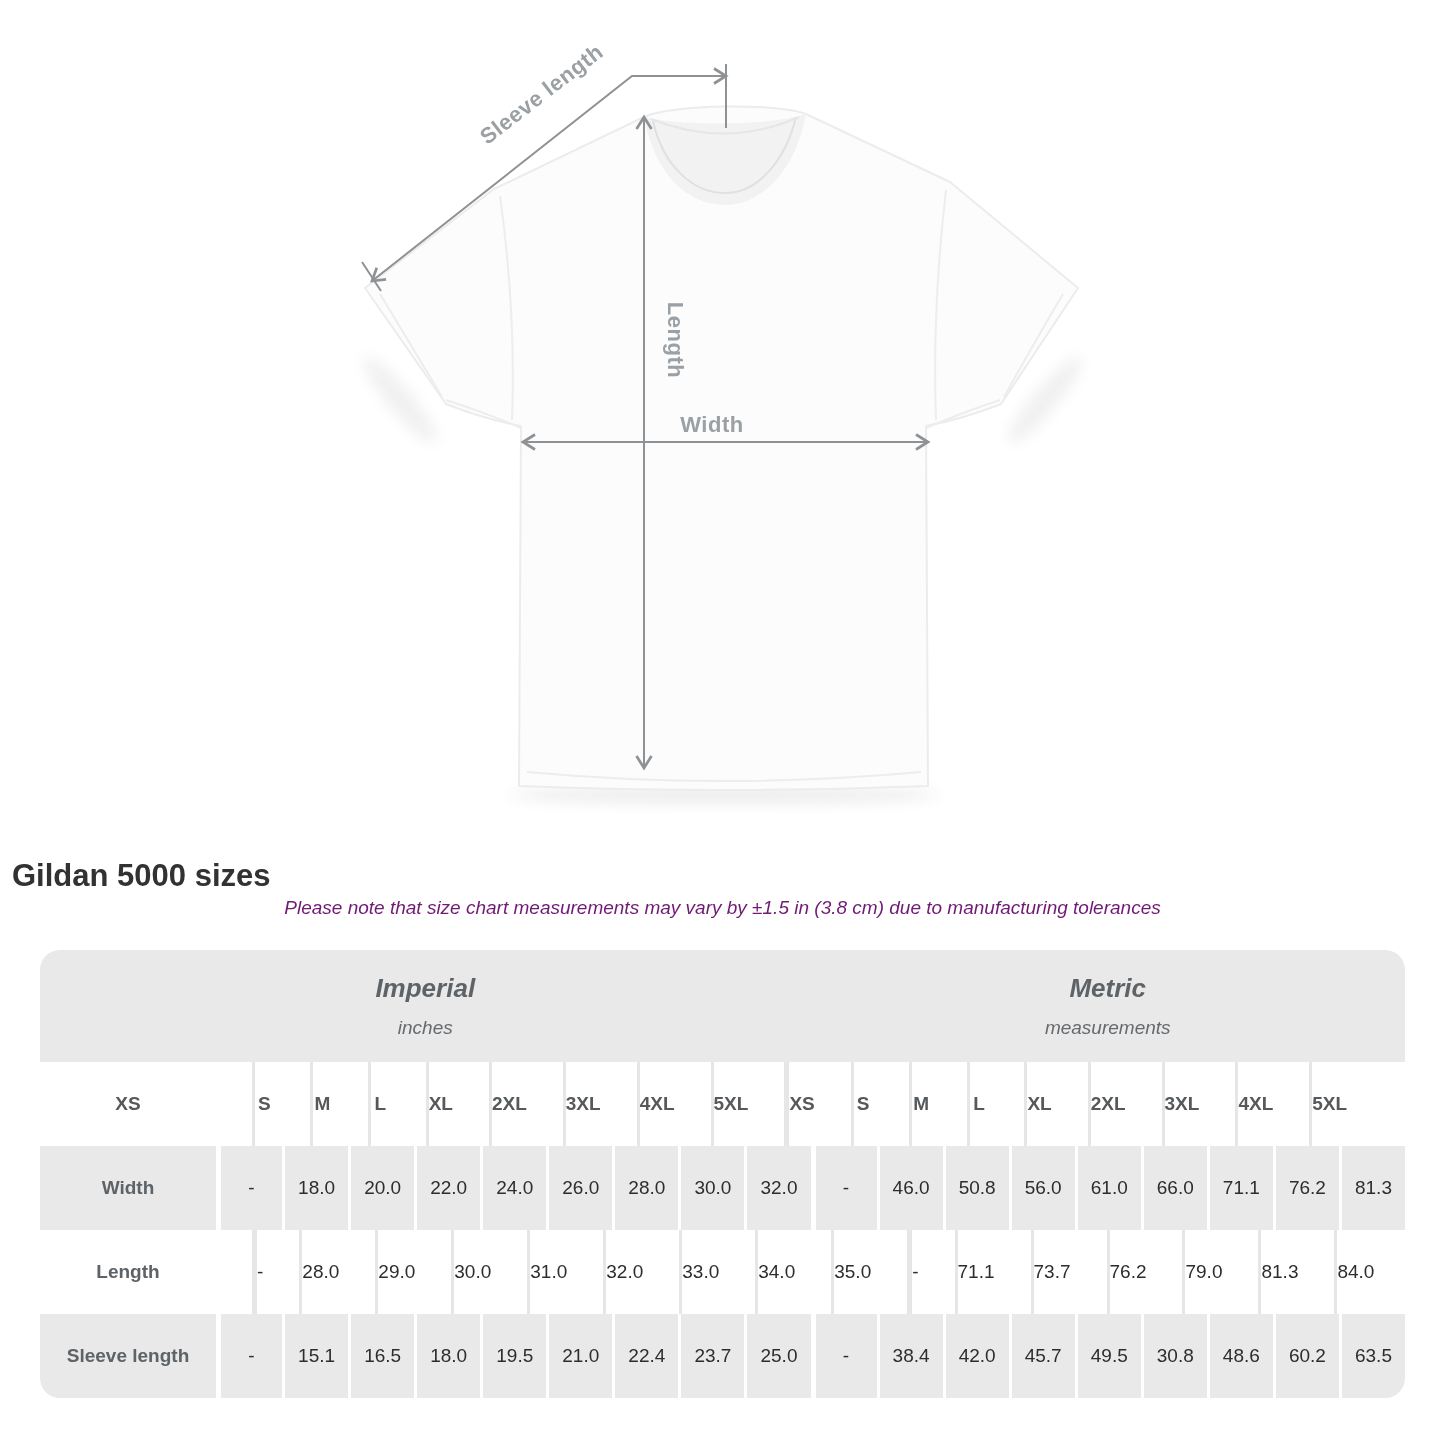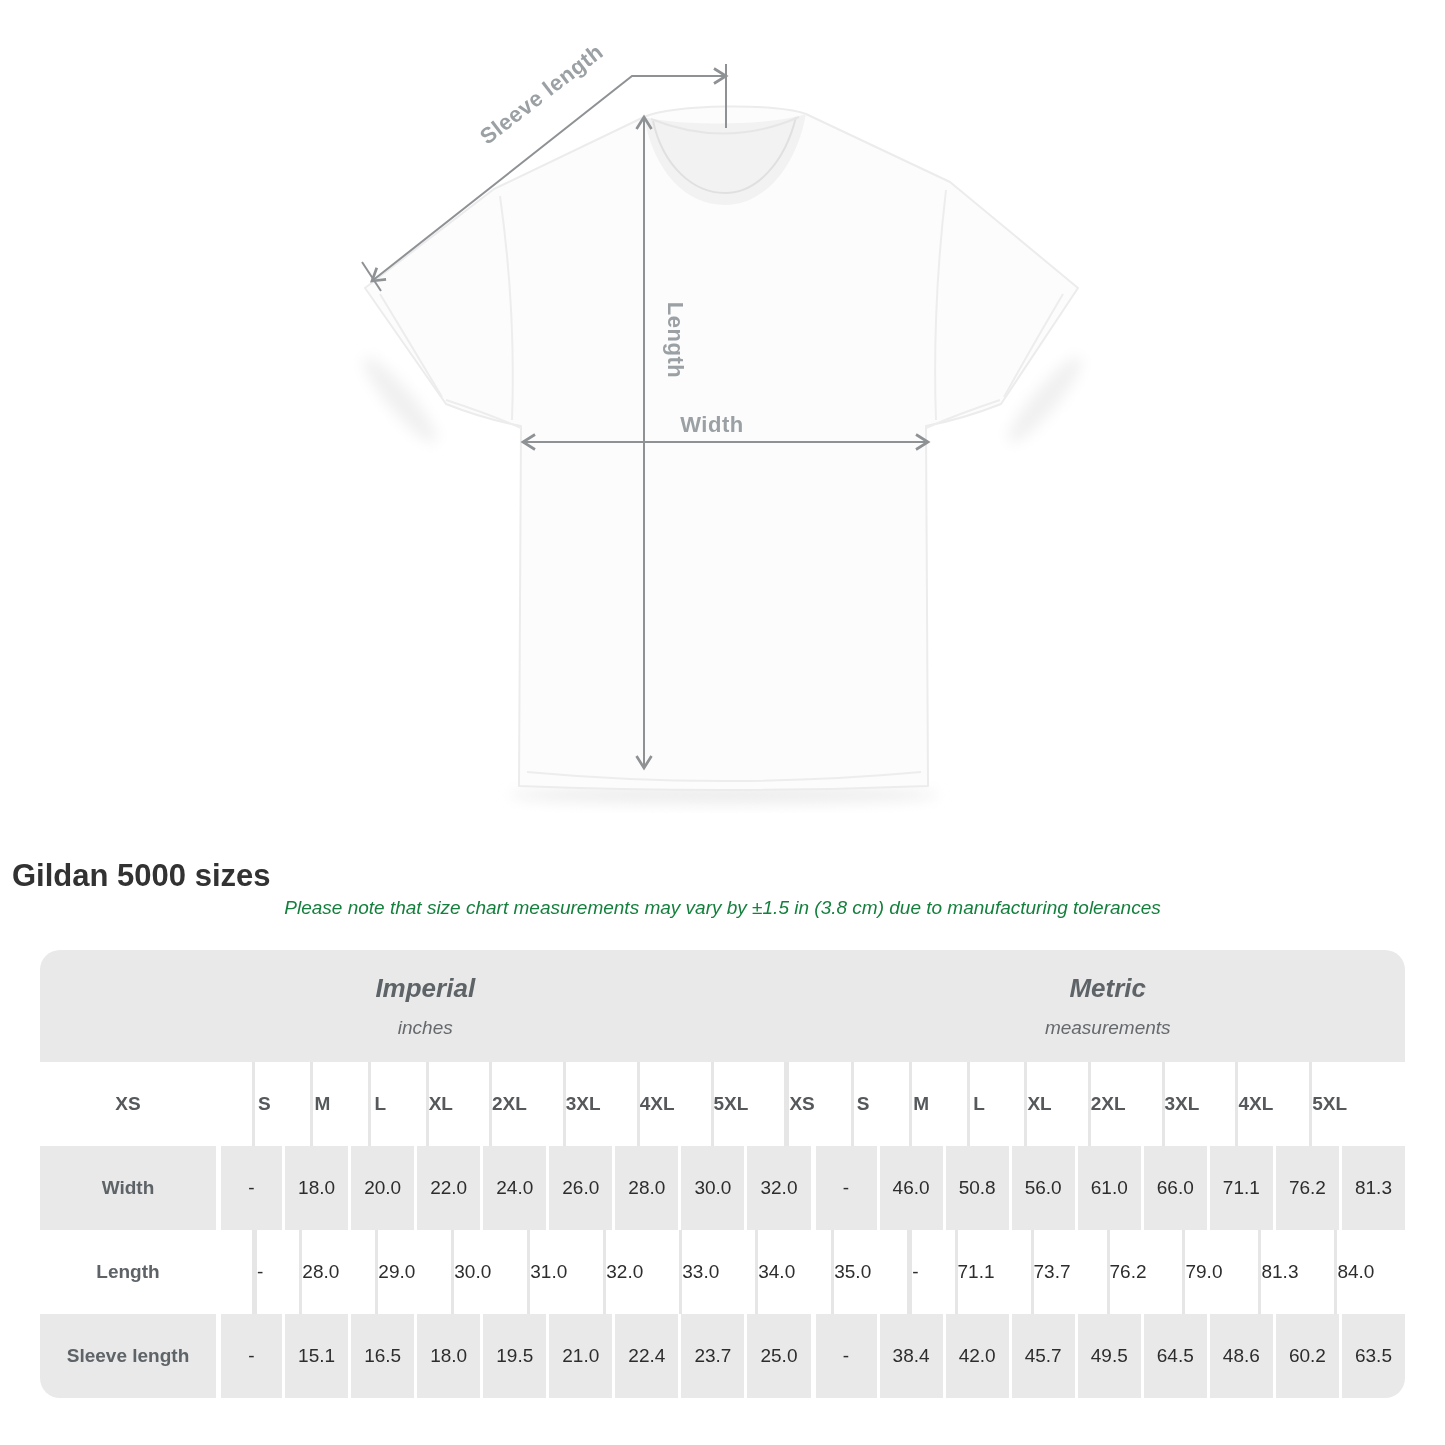--- a/index.html
+++ b/index.html
@@ -14,21 +14,21 @@
     font-family:"Liberation Sans","DejaVu Sans",sans-serif;
     font-size:22px;font-weight:bold;fill:#9aa0a3;letter-spacing:.5px;
   }
   
   .chart-title{
     position:absolute;top:846px;left:0;width:1445px;
     text-align:left;font-size:31px;font-weight:bold;color:#323232;margin:12px;
   }
   .chart-note{
     position:absolute;top:897px;left:0;width:1445px;
-    text-align:center;font-style:italic;font-size:19px;color:#15803d;margin:0;
+    text-align:center;font-style:italic;font-size:19px;color:#701a75;margin:0;
   }
   
   .size-table{
     position:absolute;top:950px;left:40px;width:1365px;
     border-radius:20px;overflow:hidden;
   }
   .trow{display:grid;grid-template-columns:176px repeat(18,1fr);}
   .trow.band{height:112px;background:#e9e9e9;}
   .band-cell{display:flex;flex-direction:column;align-items:center;justify-content:center;gap:13px;}
   .band-cell.imperial{grid-column:1 / span 10;}
@@ -216,19 +216,19 @@
     <div class="cell val">19.5</div>
     <div class="cell val">21.0</div>
     <div class="cell val">22.4</div>
     <div class="cell val">23.7</div>
     <div class="cell val">25.0</div>
     <div class="cell val sep-strong">-</div>
     <div class="cell val">38.4</div>
     <div class="cell val">42.0</div>
     <div class="cell val">45.7</div>
     <div class="cell val">49.5</div>
-    <div class="cell val">64.5</div>
+    <div class="cell val">30.8</div>
     <div class="cell val">48.6</div>
     <div class="cell val">60.2</div>
     <div class="cell val">63.5</div>
   </div>
 
 </div>
 
 </body></html>

